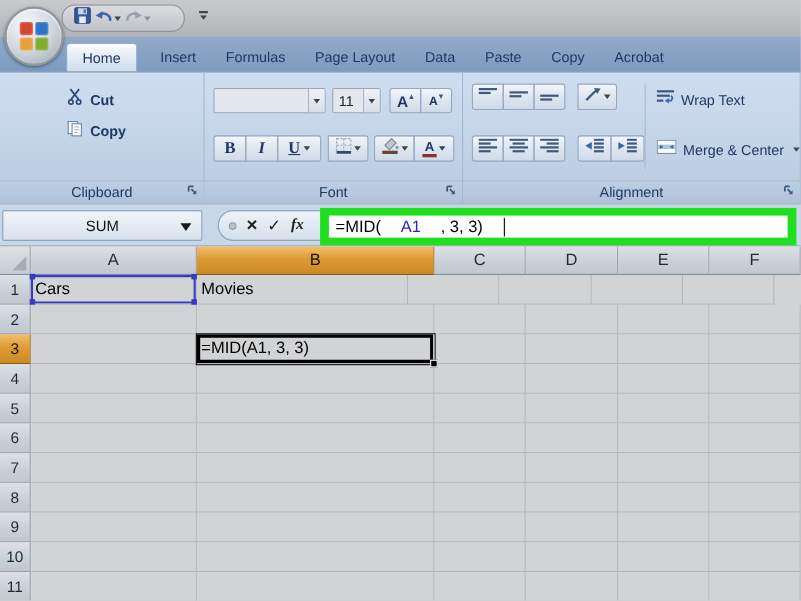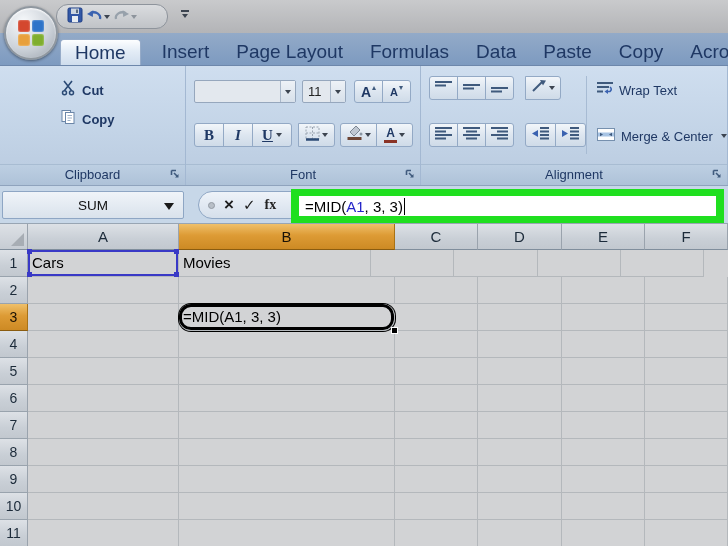--- a/index.html
+++ b/index.html
@@ -27,21 +27,21 @@
   .mini-arrow.dis { border-top-color:#8d949c; }
   .qat-more { position:absolute; left:178px; top:7px; width:14px; height:18px;
     display:flex; flex-direction:column; align-items:center; gap:2px; padding-top:3px; }
   .qat-more .bar { width:8px; height:2px; background:#3c4450; }
   .qat-more .mini-arrow { border-top-width:4px; }
 
   
   .tabstrip { position:absolute; left:0; top:33px; width:728px; height:33px;
     background:linear-gradient(#93aac8,#7d9ac0); border-bottom:1px solid #6d87ab;
     display:flex; align-items:flex-end; padding-left:60px; }
-  .tab { height:26px; line-height:26px; color:#1f3864; font-size:19px;
+  .tab { height:26px; line-height:26px; color:#1f3864; font-size:13px;
     padding:0 6px; margin-right:15px; white-space:nowrap; cursor:default; }
   .tab.active { background:linear-gradient(#fdfeff,#e3ecf6 45%,#cfdded);
     border:1px solid #96abc8; border-bottom:none; border-radius:4px 4px 0 0; padding:0 14px; }
 
   
   .ribbon { position:absolute; left:0; top:66px; width:728px; height:120px;
     background:linear-gradient(#cfdeef,#c3d4e7 55%,#b9cadf);
     border-bottom:1px solid #8fa3bd; display:flex; }
   .group { position:relative; height:100%; border-right:1px solid #a3b8d2; }
   .g-clip { width:186px; } .g-font { width:235px; } .g-align { width:307px; }
@@ -109,24 +109,24 @@
     display:flex; align-items:center; justify-content:center; }
   .name-box .val { font-size:13.5px; color:#111; }
   .nb-arrow { position:absolute; right:9px; top:11px; width:0; height:0;
     border-left:5px solid transparent; border-right:5px solid transparent; border-top:7px solid #1a1a1a; }
   .fpill { position:absolute; left:198px; top:5px; width:97px; height:28px;
     background:linear-gradient(#eef3f9,#d5dfeb); border:1px solid #8ea6c4;
     border-radius:14px 3px 3px 14px; display:flex; align-items:center; padding-left:9px; gap:9px; }
   .fdot { width:7px; height:7px; border-radius:50%; background:#b8bfc7; border:1px solid #939aa3; }
   .fb-x { font-size:17px; font-weight:bold; color:#1d1d1d; line-height:1; transform:translateY(-1px); }
   .fb-check { font-size:15px; font-weight:bold; color:#1d1d1d; }
-  .fb-fx { font-family:"Liberation Serif",serif; font-weight:bold; font-size:14px; color:#222; }
+  .fb-fx { font-family:"Liberation Serif",serif; font-style:italic; font-weight:bold; font-size:14px; color:#222; }
   .green-box { position:absolute; left:291px; top:3px; width:433px; height:34px; background:#1fdf1f; }
   .fx-input { position:absolute; left:8px; top:7px; right:8px; bottom:7px; background:#fff;
-    display:flex; align-items:center; padding-left:6px; font-size:15px; color:#000; white-space:pre; }
+    display:flex; align-items:center; padding-left:6px; font-size:15px; color:#000; white-space:pre;gap:18px; }
   .ref-blue { color:#2525c8; }
   .caret { display:inline-block; width:1px; height:17px; background:#000; margin-left:1px; }
 
   
   .grid { position:absolute; left:0; top:224px; width:728px; height:322px; background:#d2d3d5; overflow:hidden; }
   .corner { position:absolute; left:0; top:0; width:28px; height:26px;
     background:linear-gradient(#dde1e6,#c6ccd3); border-right:1px solid #9aa3ad; border-bottom:1px solid #808e9c; }
   .tri { position:absolute; right:3px; bottom:3px; width:0; height:0;
     border-bottom:13px solid #a7adb4; border-left:13px solid transparent; }
   .col-headers { position:absolute; left:28px; top:0; height:26px; display:flex; }
@@ -141,21 +141,21 @@
     background:linear-gradient(#dde1e6,#c9cfd6 60%,#c2c8cf);
     border-right:1px solid #9aa3ad; border-bottom:1px solid #99a3ad; cursor:default; }
   .rh.sel { background:linear-gradient(#efc06a,#dd9b35 45%,#cd8a24);
     border-right:1px solid #a87216; border-bottom:1px solid #8a5c10; color:#1a1206; }
   .cell { height:27px; background:#d2d3d5; border-right:1px solid #b4b8bc; border-bottom:1px solid #b4b8bc;
     font-size:15px; line-height:26px; padding-left:4px; color:#000; position:relative; white-space:nowrap; }
   .cell.ref-cell { box-shadow:inset 0 0 0 2px #3939c6; z-index:2; }
   .handle { position:absolute; width:5px; height:5px; background:#3939c6; z-index:3; }
   .h-tl { left:-1px; top:-1px; } .h-tr { right:-1px; top:-1px; }
   .h-bl { left:-1px; bottom:-1px; } .h-br { right:-1px; bottom:-1px; }
-  .cell.edit-cell { box-shadow:0 0 0 3px #000 inset, 0 0 0 1px #000; z-index:4;border-radius:12px; }
+  .cell.edit-cell { box-shadow:0 0 0 3px #000 inset, 0 0 0 1px #000; z-index:4; }
   .fill-handle { position:absolute; right:-4px; bottom:-4px; width:7px; height:7px; background:#000;
     border:1px solid #fff; z-index:5; }
 </style>
 </head>
 <body>
 
 <div class="app">
 
   <div class="titlebar">
     <div class="qat">
@@ -199,22 +199,22 @@
       <div class="sq sq1"></div>
         <div class="sq sq2"></div>
         <div class="sq sq3"></div>
         <div class="sq sq4"></div>
     </div>
   </div>
 
   <div class="tabstrip">
     <div class="tab active">Home</div>
     <div class="tab">Insert</div>
+    <div class="tab">Formulas</div>
     <div class="tab">Page Layout</div>
-    <div class="tab">Formulas</div>
     <div class="tab">Data</div>
     <div class="tab">Paste</div>
     <div class="tab">Copy</div>
     <div class="tab">Acrobat</div>
   </div>
 
   <div class="ribbon">
 
     <div class="group g-clip">
       <div class="clip-cmd cmd-cut">

